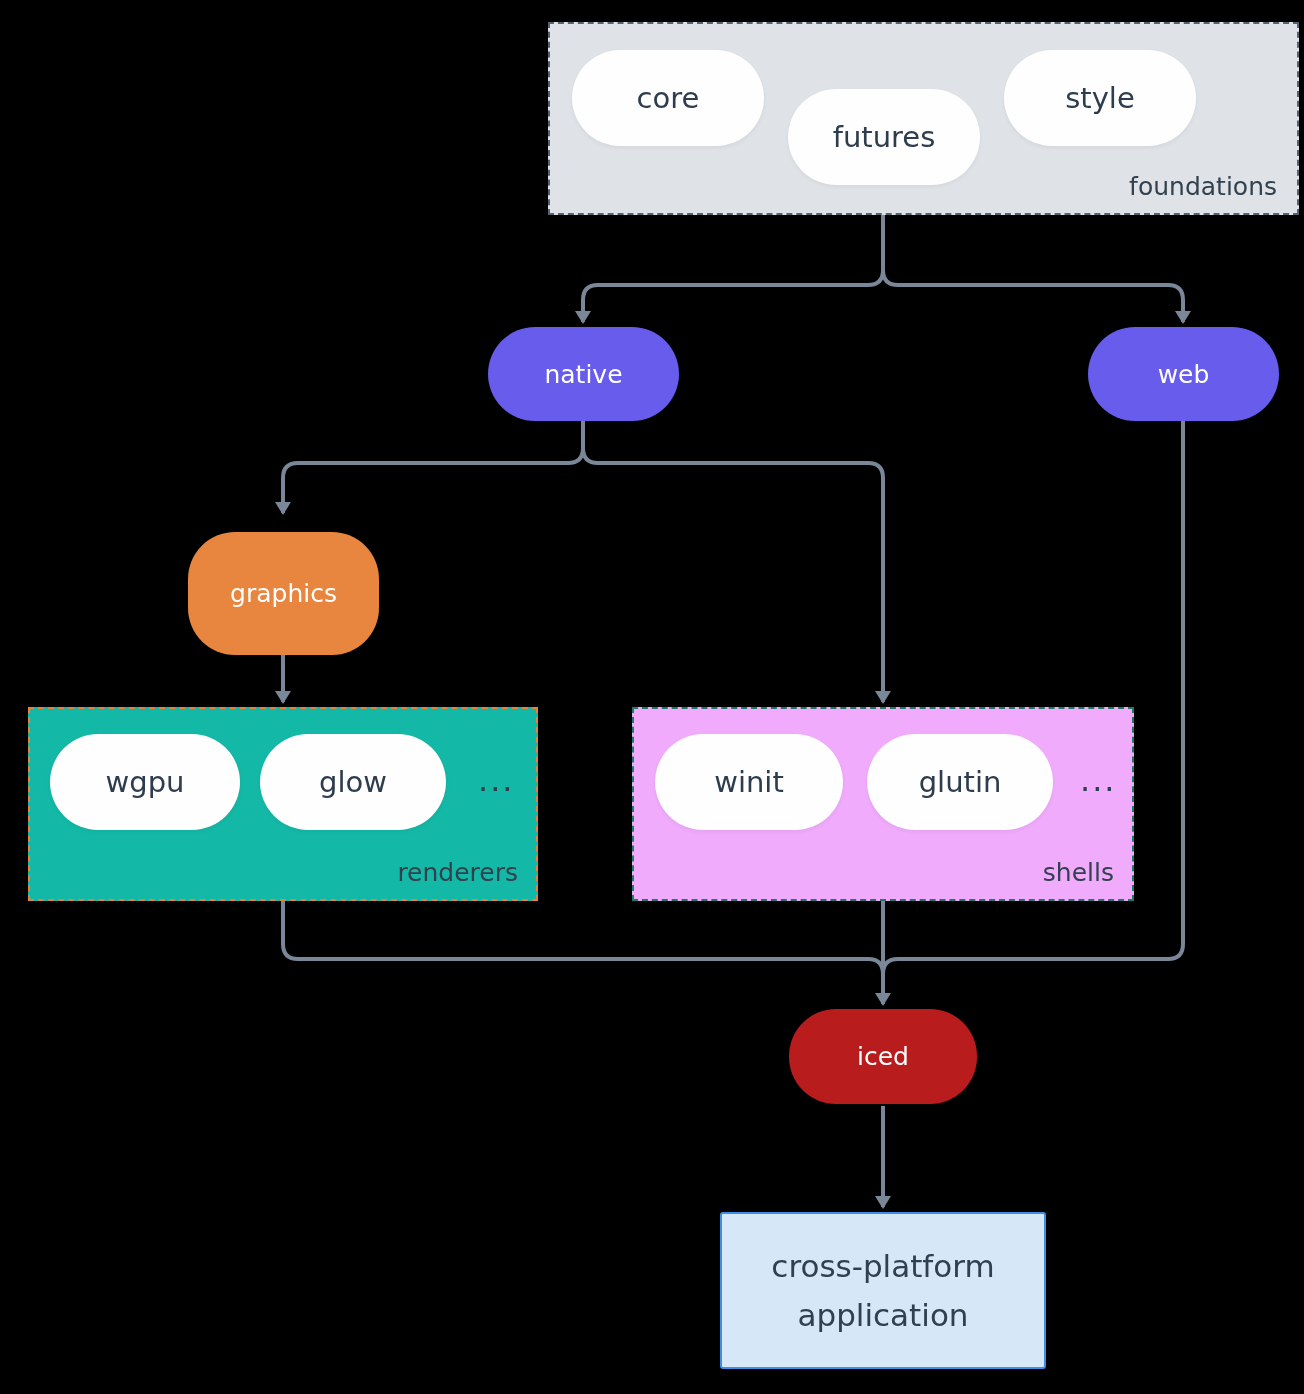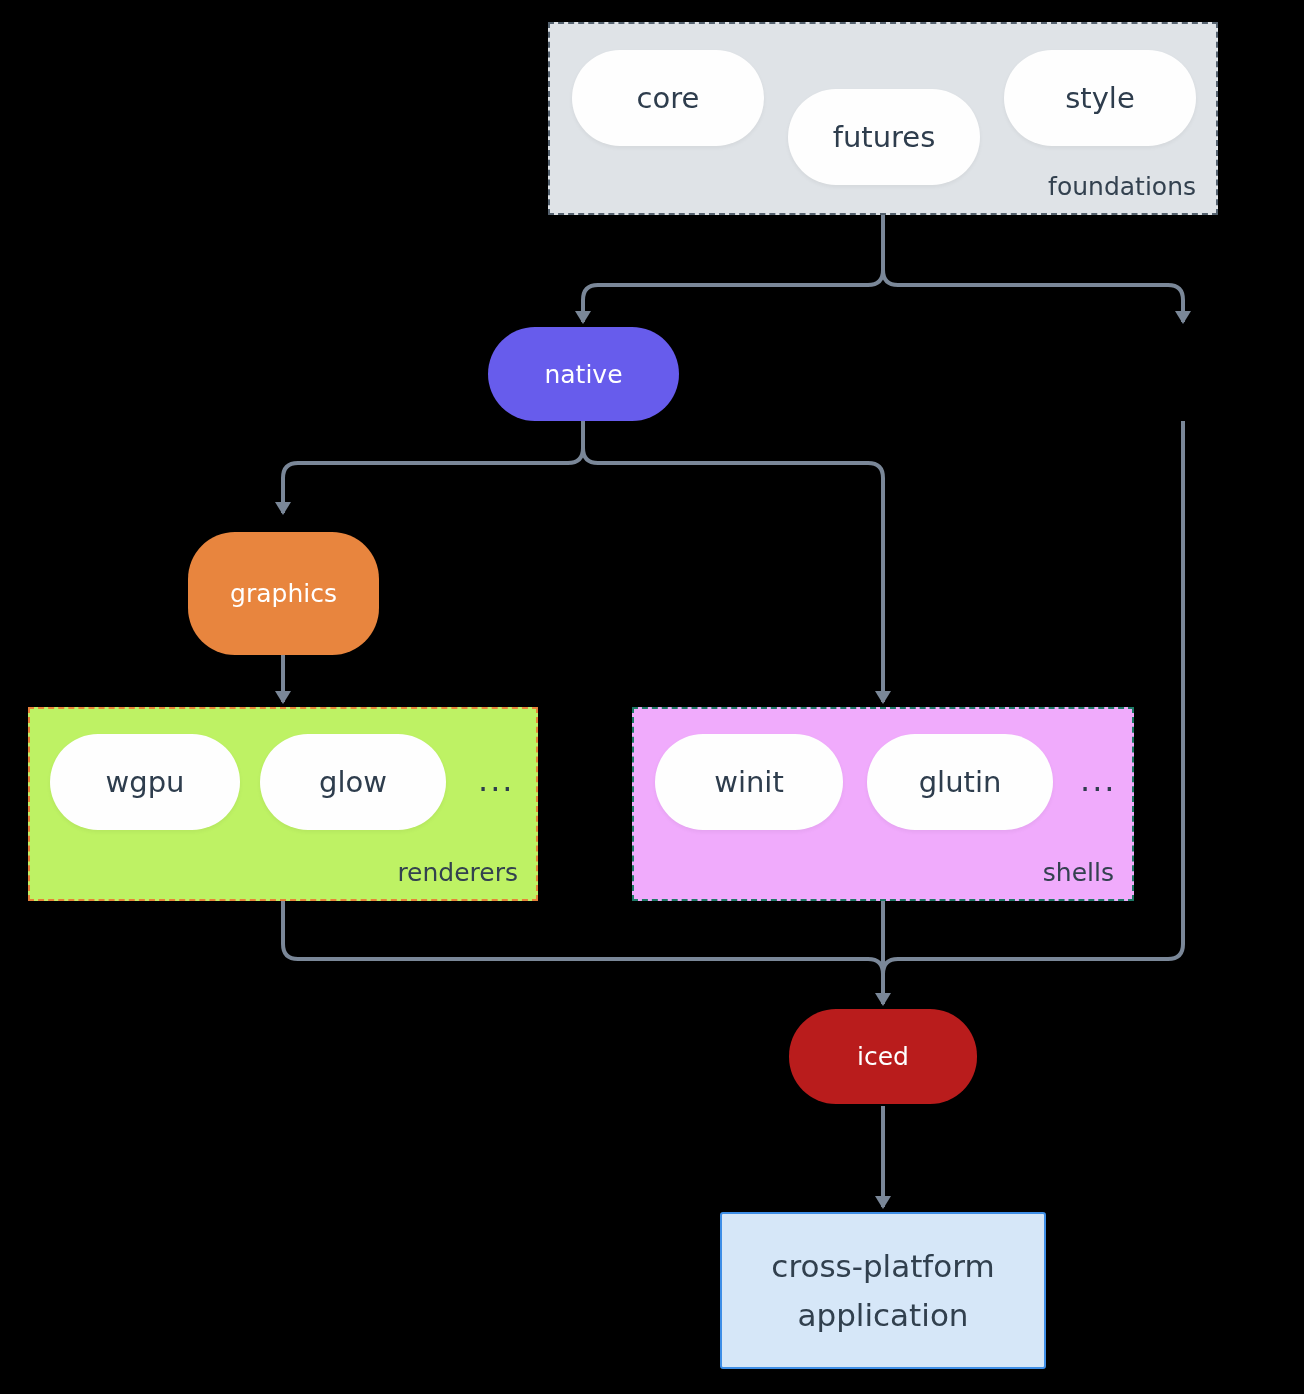--- a/index.html
+++ b/index.html
@@ -35,32 +35,33 @@
     <path class="edge" marker-end="url(#arr)" d="M883 215 L883 270 Q883 285 898 285 L1168 285 Q1183 285 1183 300 L1183 322" style="stroke: rgb(122, 135, 152);"></path>
     <path class="edge" marker-end="url(#arr)" d="M583 421 L583 448 Q583 463 568 463 L298 463 Q283 463 283 478 L283 513" style="stroke: rgb(122, 135, 152);"></path>
     <path class="edge" marker-end="url(#arr)" d="M583 421 L583 448 Q583 463 598 463 L868 463 Q883 463 883 478 L883 702" style="stroke: rgb(122, 135, 152);"></path>
     <path class="edge" marker-end="url(#arr)" d="M283 613 L283 702" style="stroke: rgb(122, 135, 152);"></path>
     <path class="edge" d="M283 901 L283 944 Q283 959 298 959 L868 959 Q883 959 883 974" style="stroke: rgb(122, 135, 152);"></path>
     <path class="edge" d="M1183 421 L1183 944 Q1183 959 1168 959 L898 959 Q883 959 883 974" style="stroke: rgb(122, 135, 152);"></path>
     <path class="edge" marker-end="url(#arr)" d="M883 901 L883 1004" style="stroke: rgb(122, 135, 152);"></path>
     <path class="edge" marker-end="url(#arr)" d="M883 1106 L883 1207" style="stroke: rgb(122, 135, 152);"></path>
   </svg>
 
-  <div class="group" style="left: 548px; top: 22px; width: 670px; height: 193px; background: rgb(223, 227, 231); border-color: rgb(85, 98, 111);">
+  <div class="group" style="left: 548px; top: 22px; width: 751px; height: 193px; background: rgb(223, 227, 231); border-color: rgb(85, 98, 111);">
     <div class="pill" style="left:22px;top:26px;width:192px;">core</div>
     <div class="pill" style="left:238px;top:26px;width:192px;margin-top:39px;">futures</div>
     <div class="pill" style="left:454px;top:26px;width:192px;">style</div>
     <div class="group-label">foundations</div>
   </div>
 
   <div class="node" style="left: 488px; top: 327px; width: 191px; height: 94px; background: rgb(103, 92, 236);">native</div>
+  <div class="node" style="left: 1088px; top: 327px; width: 191px; height: 94px; background: rgb(103, 92, 236);">web</div>
 
   <div class="node" style="left: 188px; top: 532px; width: 191px; height: 123px; background: rgb(232, 133, 62);">graphics</div>
 
-  <div class="group" style="left: 28px; top: 707px; width: 510px; height: 194px; background: #bef264; border-color: rgb(232, 129, 58); text-decoration: underline;">
+  <div class="group" style="left: 28px; top: 707px; width: 510px; height: 194px; background: #14b8a6; border-color: rgb(232, 129, 58); text-decoration: underline;">
     <div class="pill" style="left:20px;top:25px;width:190px;">wgpu</div>
     <div class="pill" style="left:230px;top:25px;width:186px;">glow</div>
     <div class="dots" style="left:448px;top:52px;">...</div>
     <div class="group-label" style="right:18px;">renderers</div>
   </div>
 
   <div class="group" style="left: 632px; top: 707px; width: 502px; height: 194px; background: #f0abfc; border-color: rgb(30, 122, 102);">
     <div class="pill" style="left:21px;top:25px;width:188px;">winit</div>
     <div class="pill" style="left:233px;top:25px;width:186px;">glutin</div>
     <div class="dots" style="left:446px;top:52px;">...</div>

